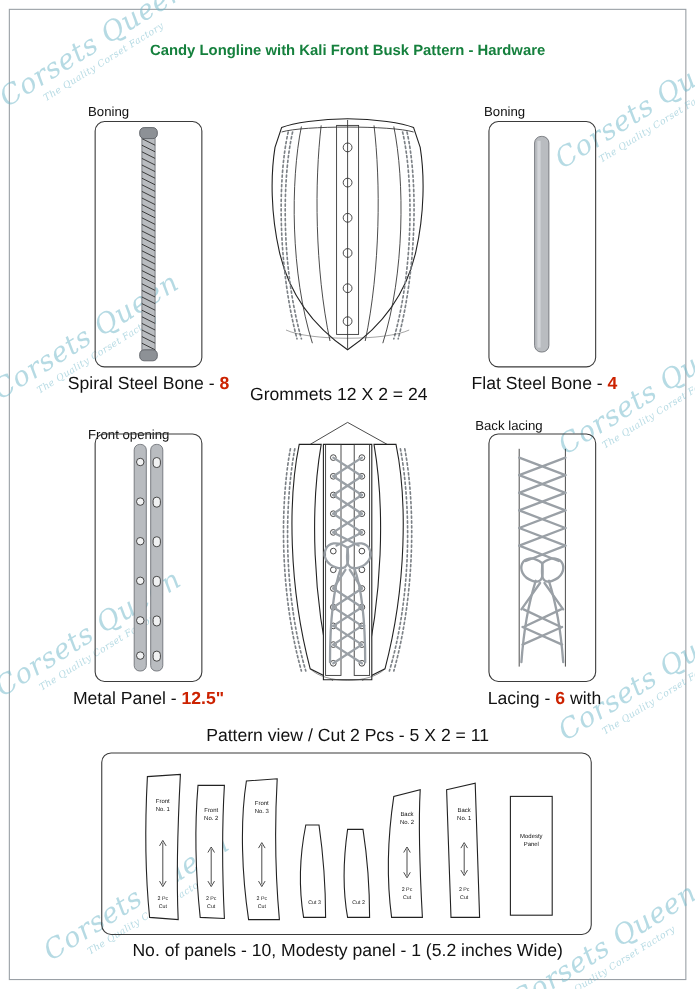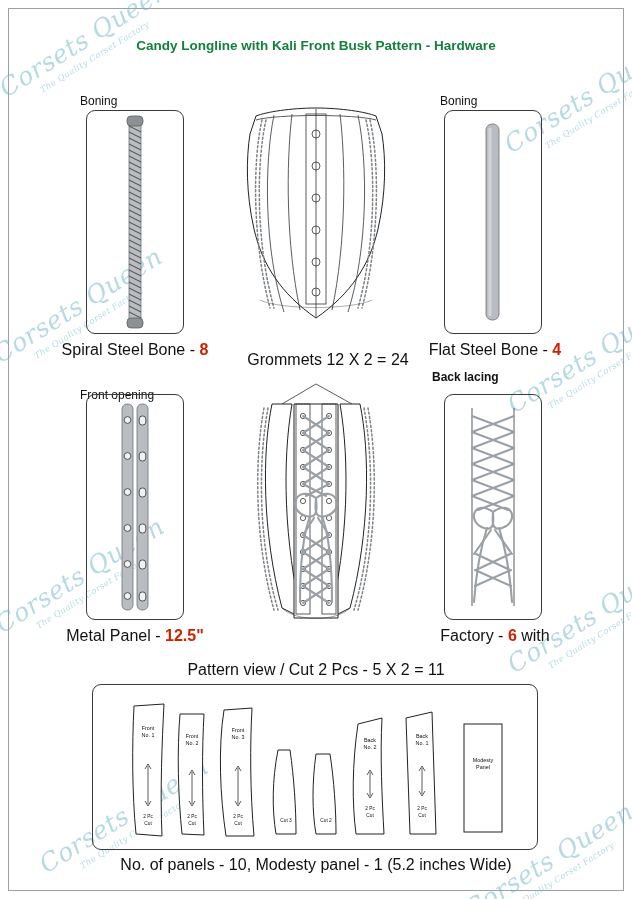--- a/index.html
+++ b/index.html
@@ -234,24 +234,24 @@
 
     <path class="lace-d" d="M70 16 C60 60, 60 140, 78 204" stroke-dasharray="2 2.4"></path>
     <path class="lace-d" d="M66 16 C56 60, 57 140, 74 204" stroke-dasharray="2 2.4"></path>
 
     <path class="lace-d" d="M170 16 C180 60, 180 140, 162 204" stroke-dasharray="2 2.4"></path>
     <path class="lace-d" d="M174 16 C184 60, 183 140, 166 204" stroke-dasharray="2 2.4"></path>
 
     <path class="ln-thin" d="M60 16 C80 10, 160 10, 180 16"></path>
     <path class="ln-thin" d="M64 196 C85 206, 155 206, 176 196" opacity=".5"></path>
   </svg>
-  <div class="caption" style="left:228px; top:351px; width:200px;">Grommets 12 X 2 = 24</div>
+  <div class="caption" style="left:208px; top:351px; width:200px;">Grommets 12 X 2 = 24</div>
 
   <div class="sec-label" style="left:80px; top:388px; width:120px;">Front opening</div>
-  <div class="sec-label" style="left:432px; top:370px; width:128px;font-weight:bold;">Back lacing</div>
+  <div class="sec-label" style="left:432px; top:380px; width:128px;">Back lacing</div>
 
   <div class="box" style="left:86px; top:394px; width:98px; height:226px;"></div>
   <svg class="panel-svg" style="left:86px; top:394px;" width="98" height="226" viewBox="0 0 98 226">
     <rect x="36" y="10" width="11" height="206" rx="5" class="grey"></rect>
     <rect x="51" y="10" width="11" height="206" rx="5" class="grey"></rect>
     <g class="ln-thin">
       <circle cx="41.5" cy="26" r="3.4" fill="#f0f1f2"></circle>
       <circle cx="41.5" cy="62" r="3.4" fill="#f0f1f2"></circle>
       <circle cx="41.5" cy="98" r="3.4" fill="#f0f1f2"></circle>
       <circle cx="41.5" cy="134" r="3.4" fill="#f0f1f2"></circle>
@@ -290,21 +290,21 @@
     </g>
     <g class="lace">
       <path d="M43 134 C36 156, 32 180, 30 208"></path>
       <path d="M55 134 C62 156, 66 180, 68 208"></path>
       <path d="M47 136 L30 160 M51 136 L68 160"></path>
       <path d="M32 160 L66 176 M66 160 L32 176"></path>
       <path d="M31 176 L67 192 M67 176 L31 192"></path>
     </g>
   </svg>
   <div class="caption" style="left:410px; top:627px; width:170px;">
-    <span>Factory  - </span><span class="num">6</span><span> with</span>
+    <span>Lacing  - </span><span class="num">6</span><span> with</span>
   </div>
 
   <svg class="panel-svg" style="left:196px; top:382px;" width="240" height="252" viewBox="0 0 240 252">
 
     <path class="ln-thin" d="M120 2 L86 22"></path>
     <path class="ln-thin" d="M120 2 L156 22"></path>
 
     <path class="fill-lt" d="M76 22 C66 70, 66 150, 86 226 L106 236 C88 160, 86 80, 96 22 Z"></path>
 
     <path class="fill-lt" d="M164 22 C174 70, 174 150, 154 226 L134 236 C152 160, 154 80, 144 22 Z"></path>

